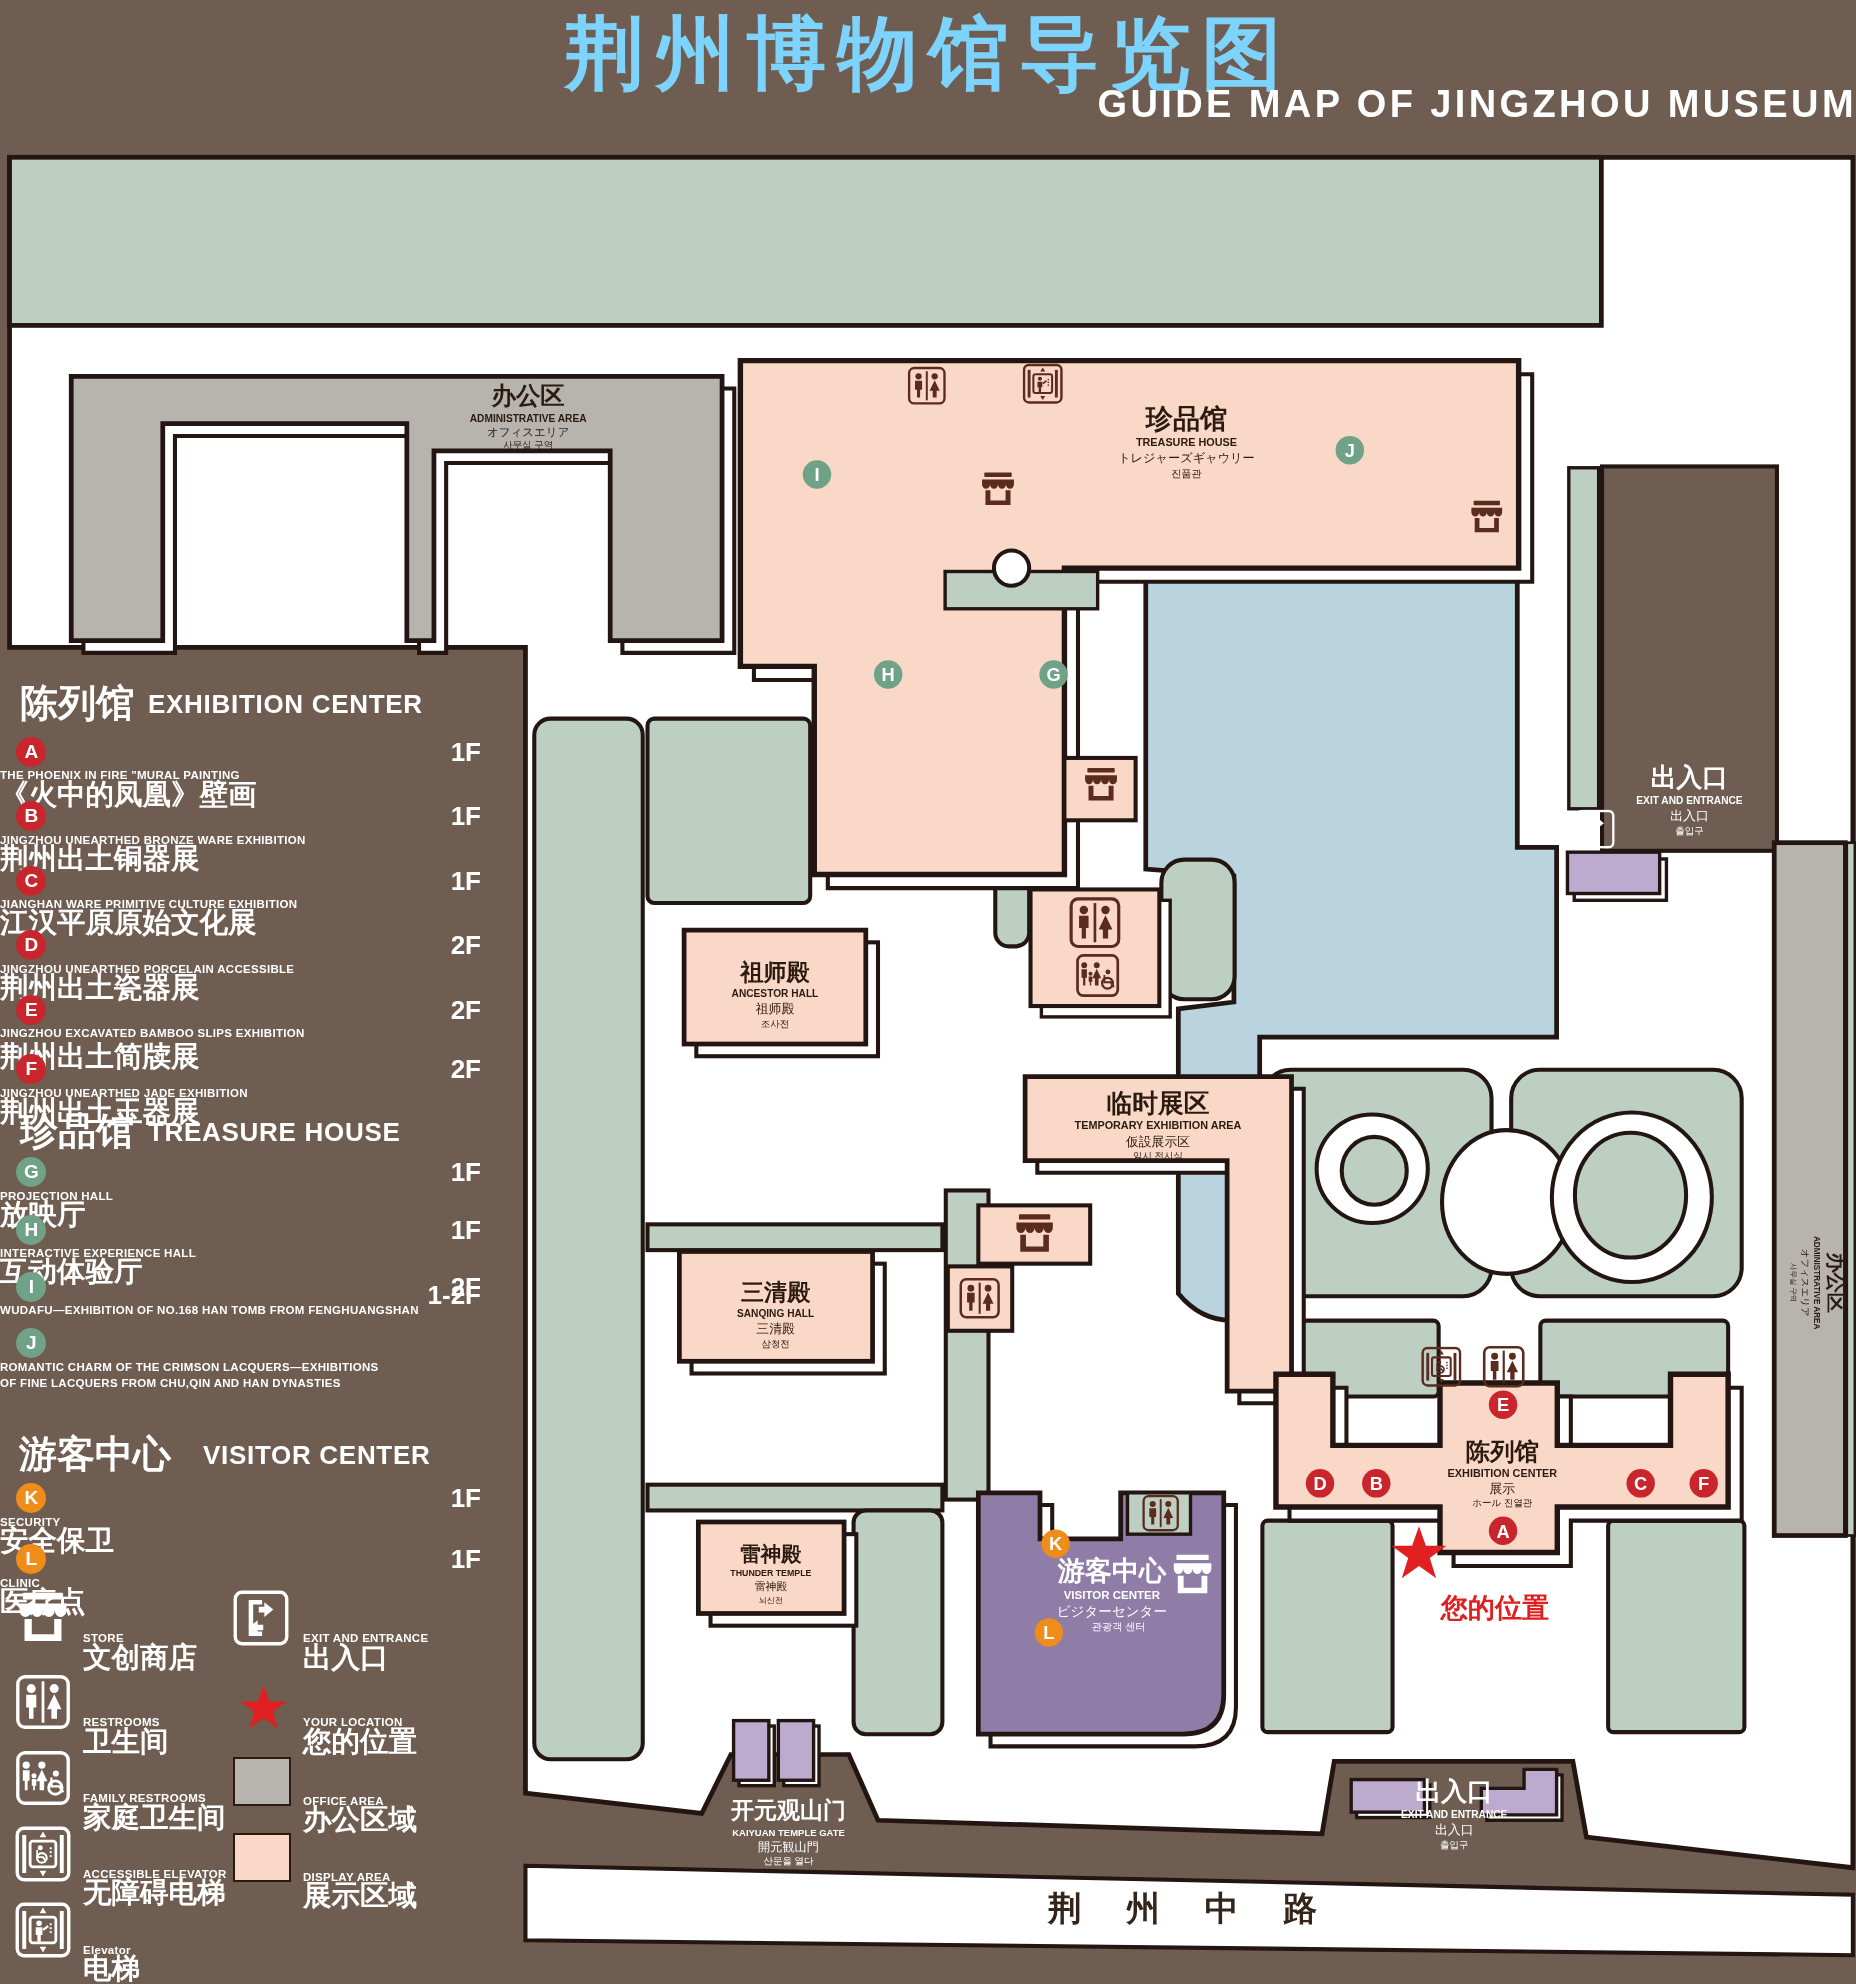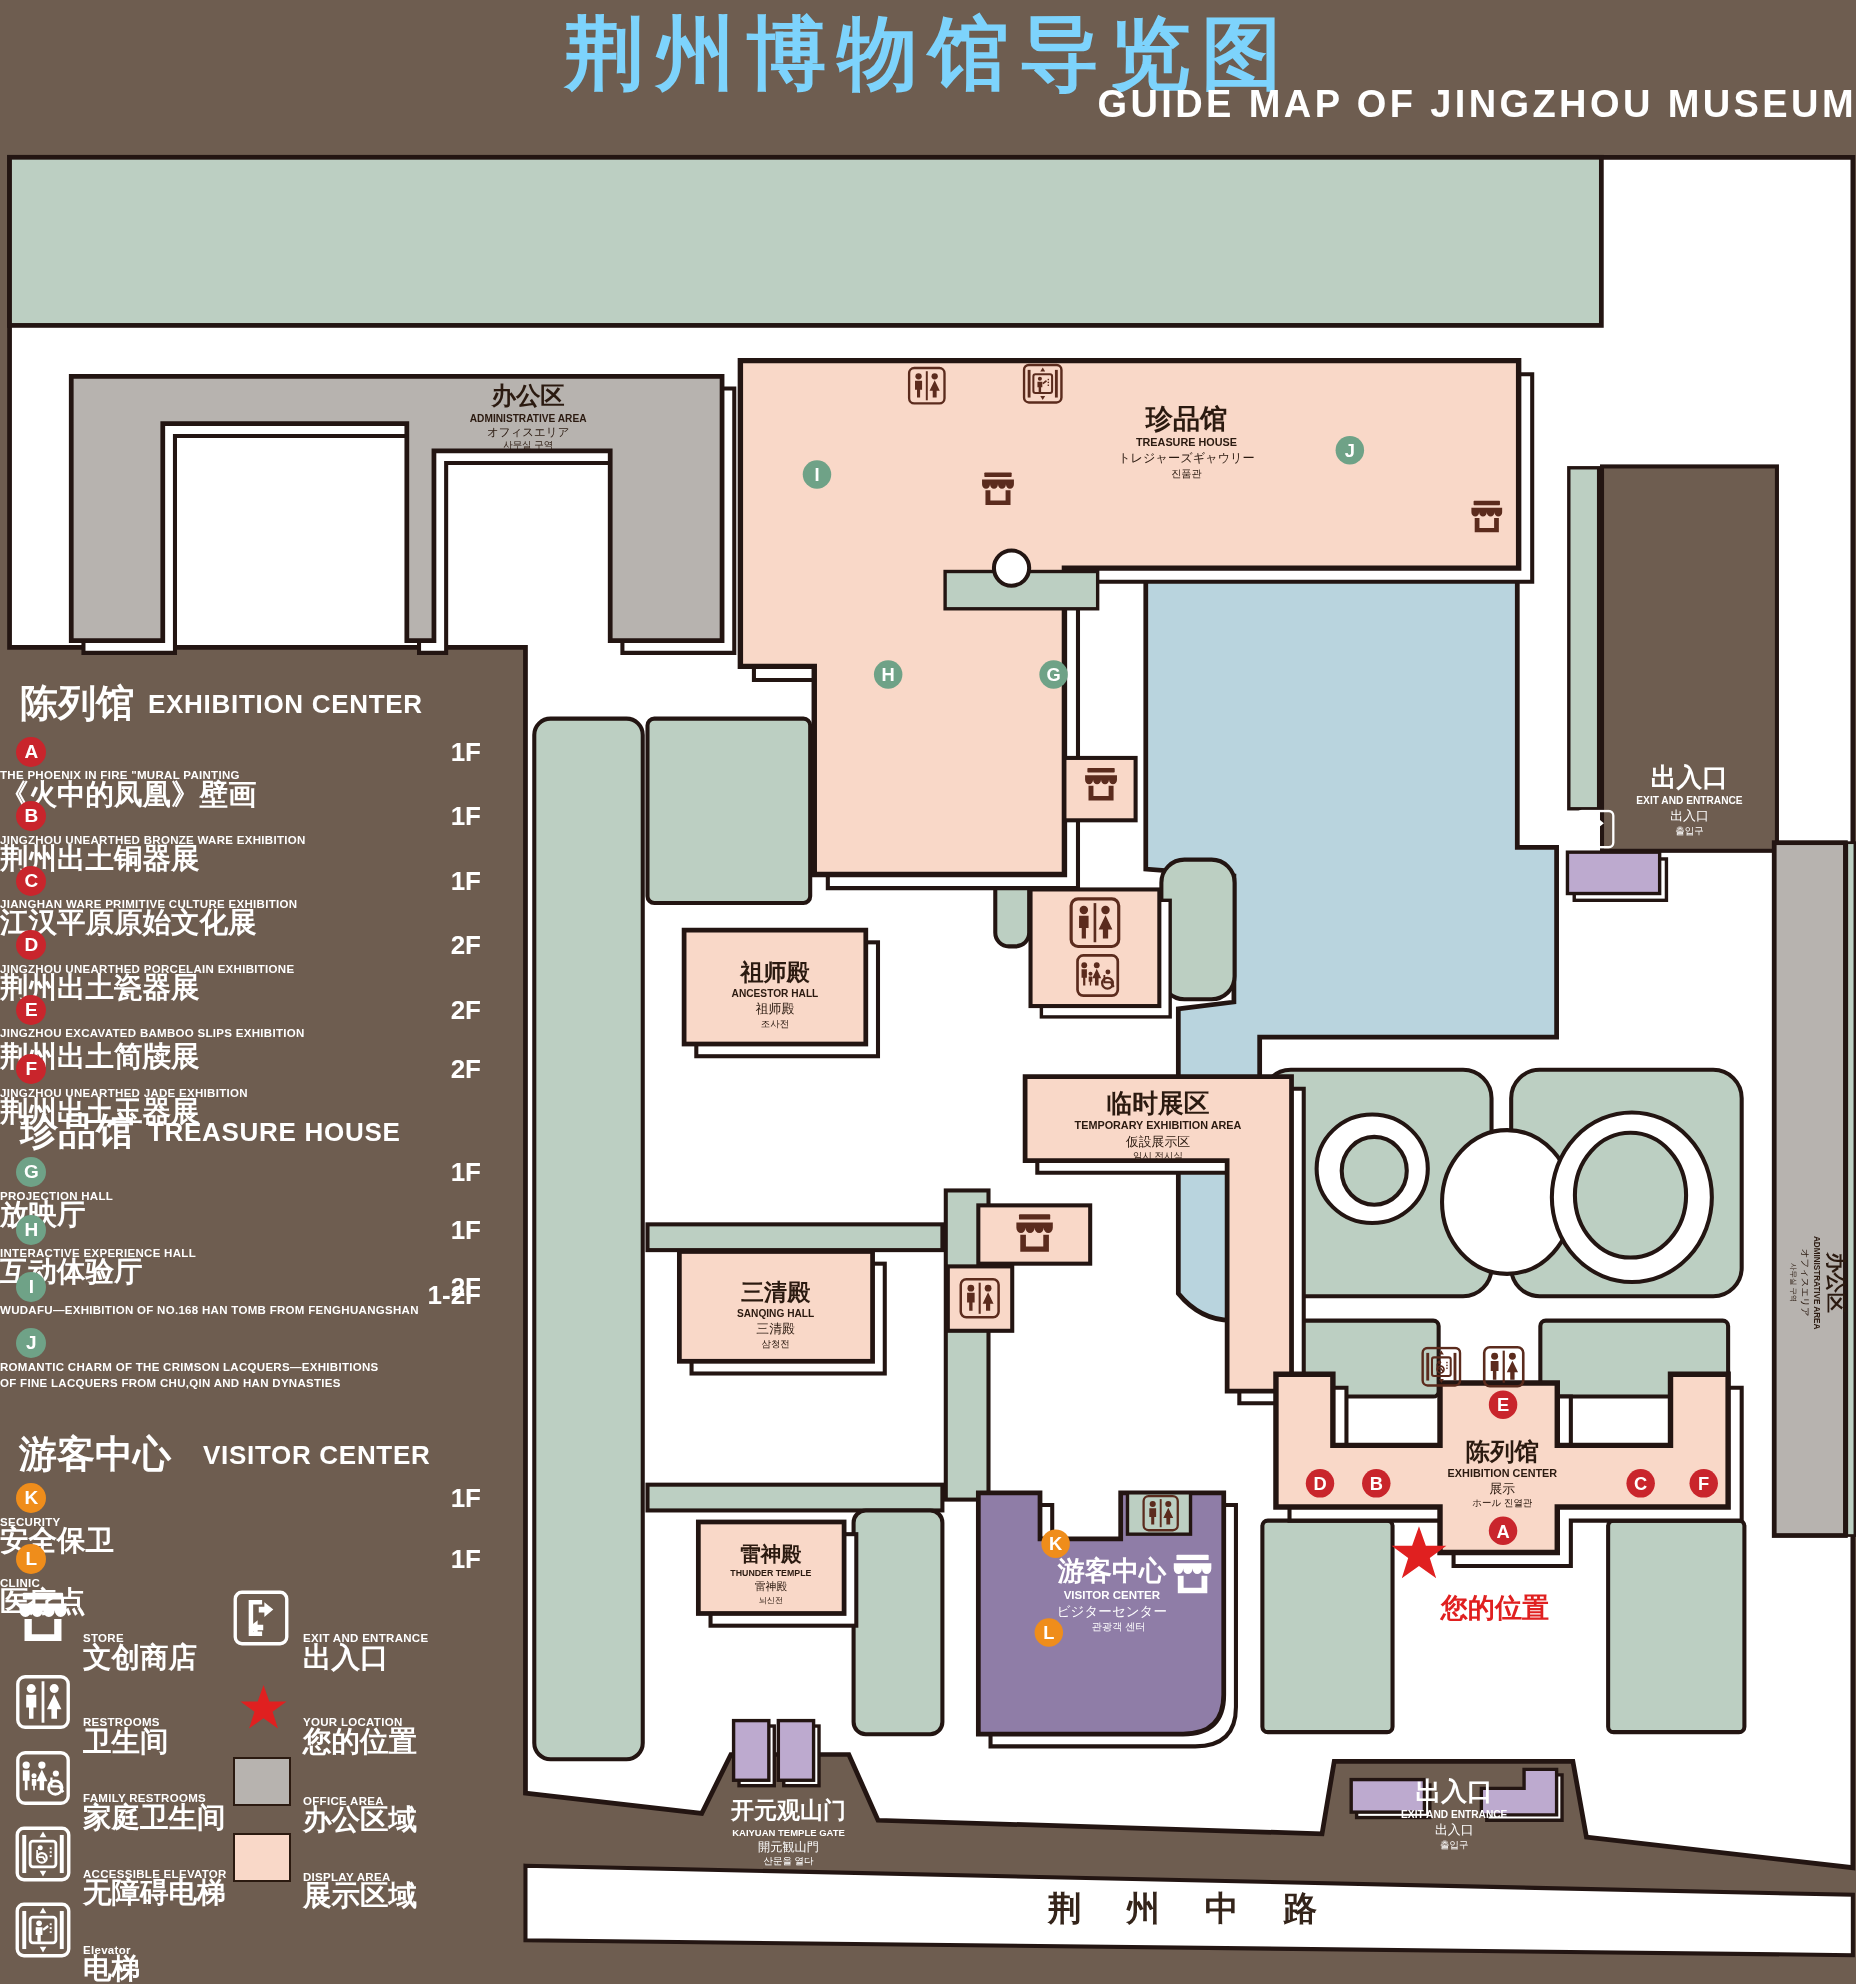--- a/index.html
+++ b/index.html
@@ -366,21 +366,21 @@
   <div class="lg-en" style="top:834px">JINGZHOU UNEARTHED BRONZE WARE EXHIBITION</div>
   <div class="lg-floor" style="top:801px">1F</div>
 
   <div class="lg-badge bg-red" style="left:16.3px;top:866px">C</div>
   <div class="lg-zh" style="top:864px">江汉平原原始文化展</div>
   <div class="lg-en" style="top:898px">JIANGHAN WARE PRIMITIVE CULTURE EXHIBITION</div>
   <div class="lg-floor" style="top:866px">1F</div>
 
   <div class="lg-badge bg-red" style="left:16.3px;top:930px">D</div>
   <div class="lg-zh" style="top:929px">荆州出土瓷器展</div>
-  <div class="lg-en" style="top:963px">JINGZHOU UNEARTHED PORCELAIN EXHIBITIONE</div>
+  <div class="lg-en" style="top:963px">JINGZHOU UNEARTHED PORCELAIN ACCESSIBLE</div>
   <div class="lg-floor" style="top:930px">2F</div>
 
   <div class="lg-badge bg-red" style="left:16.3px;top:995px">E</div>
   <div class="lg-zh" style="top:998px">荆州出土简牍展</div>
   <div class="lg-en" style="top:1027px">JINGZHOU EXCAVATED BAMBOO SLIPS EXHIBITION</div>
   <div class="lg-floor" style="top:995px">2F</div>
 
   <div class="lg-badge bg-red" style="left:16.3px;top:1054px">F</div>
   <div class="lg-zh" style="top:1053px">荆州出土玉器展</div>
   <div class="lg-en" style="top:1087px">JINGZHOU UNEARTHED JADE EXHIBITION</div>

